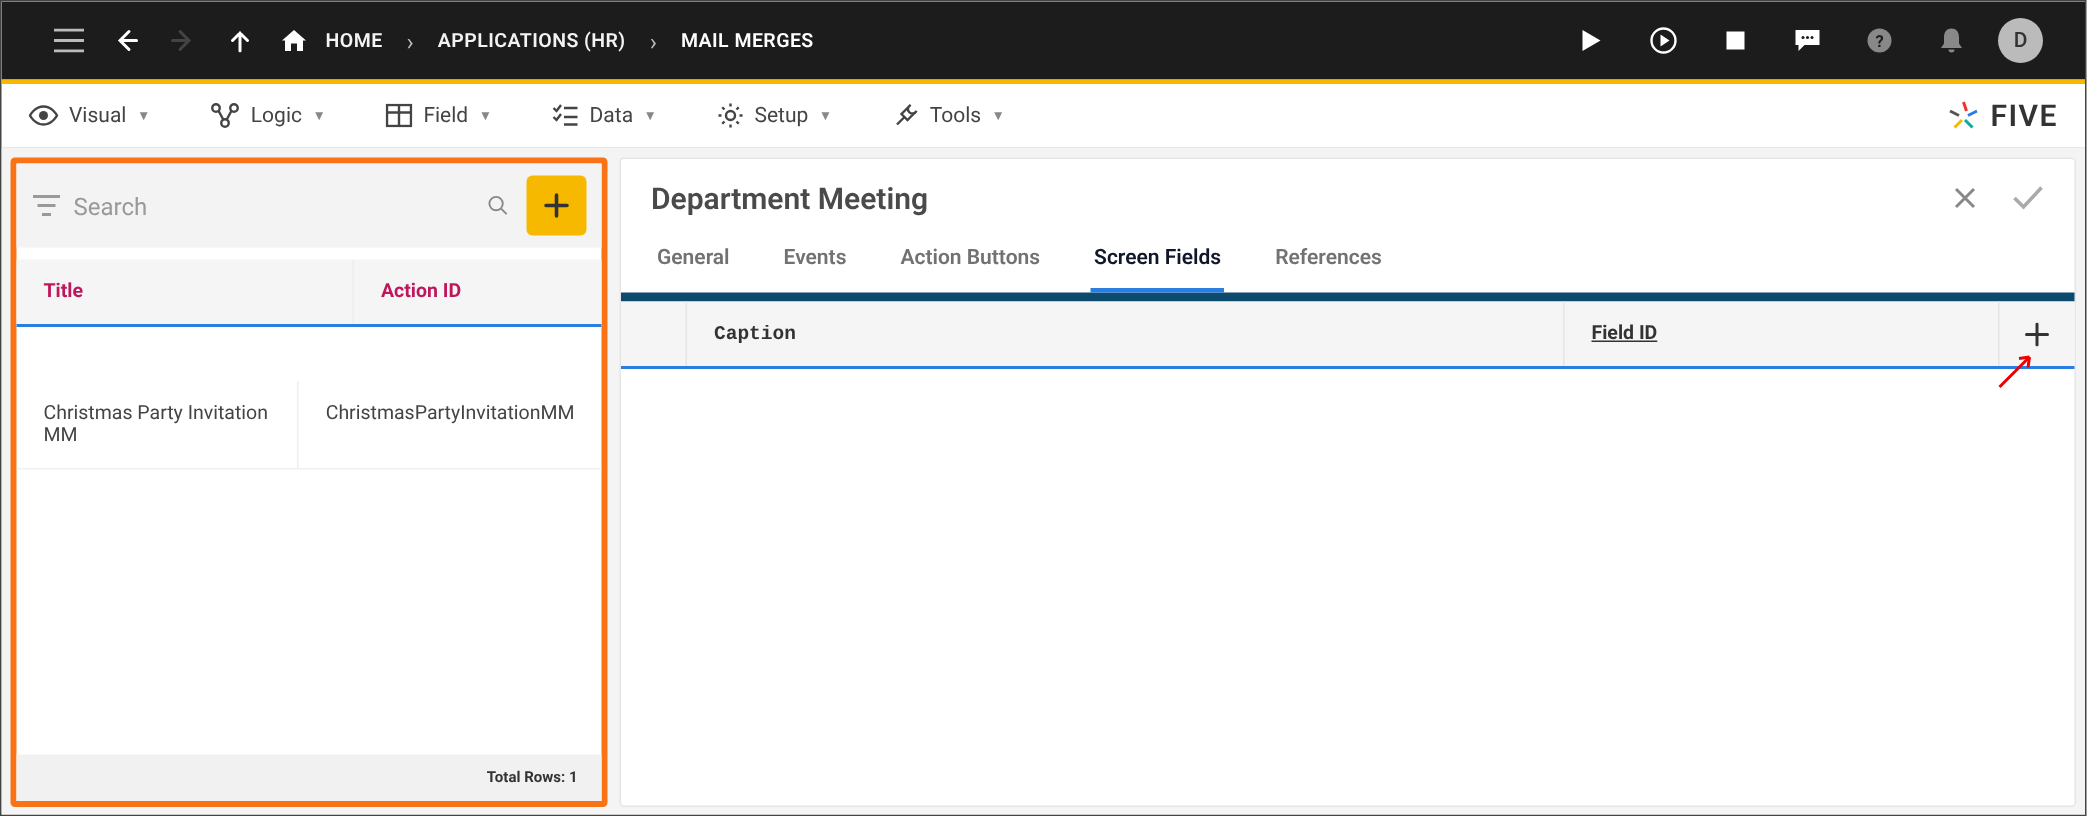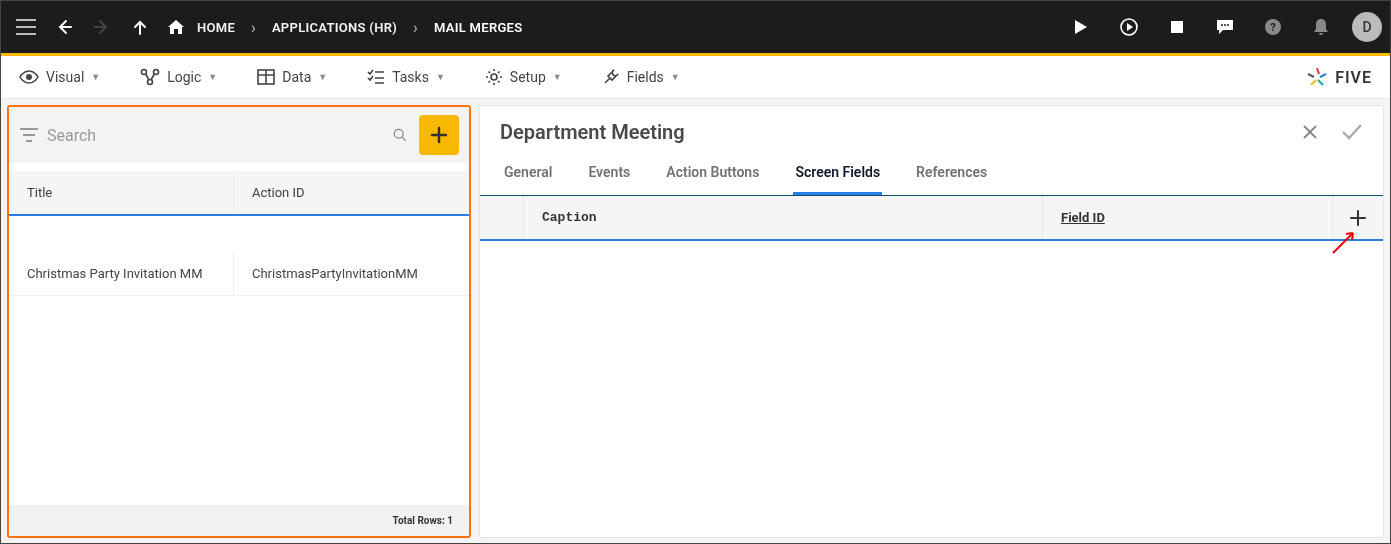--- a/index.html
+++ b/index.html
@@ -1,61 +1,61 @@
 <!DOCTYPE html>
 <html><head>
 <meta charset="utf-8">
 <style>
 * { box-sizing: border-box; margin: 0; padding: 0; font-family: -apple-system, BlinkMacSystemFont, "Segoe UI", Roboto, Arial, sans-serif; }
 body { width: 1391px; height: 544px; background: #fff; border: 1px solid #444; overflow: hidden; }
 
-.topbar { height: 52px; background: #1c1c1c; display: flex; align-items: center; padding: 0 8px; color: #fff; }
+.topbar { height: 52px; background: #1c1c1c; display: flex; align-items: center; padding: 0 28px; color: #fff; }
 .topbar .left { display: flex; align-items: center; gap: 4px; }
 .topbar .icon-btn { width: 34px; height: 34px; display: flex; align-items: center; justify-content: center; cursor: pointer; color: #fff; border-radius: 50%; }
 .topbar .icon-btn.disabled { color: #555; }
 .topbar .home-area { display: flex; align-items: center; margin-left: 6px; }
 .topbar .home-icon { margin-right: 6px; }
 .topbar .crumb { font-size: 13px; font-weight: 600; text-transform: uppercase; padding: 0 6px; letter-spacing: 0.3px; }
 .topbar .crumb-link { opacity: 0.95; cursor: pointer; }
 .topbar .chev { color: #bbb; padding: 0 10px; font-size: 16px; }
 .topbar .right { margin-left: auto; display: flex; align-items: center; gap: 14px; }
 .topbar .avatar { width: 30px; height: 30px; border-radius: 50%; background: #bbb; display: flex; align-items: center; justify-content: center; color: #333; font-weight: 500; font-size: 14px; }
 
 .orange-line { height: 3px; background: #f6b900; }
 
 .menubar { height: 43px; display: flex; align-items: center; padding: 0 18px; gap: 40px; border-bottom: 1px solid #e8e8e8; }
 .menubar .menu-item { display: flex; align-items: center; gap: 7px; font-size: 14px; color: #444; cursor: pointer; }
 .menubar .menu-item .tri { font-size: 9px; color: #888; }
-.menubar .brand { margin-left: auto; font-weight: 600; font-size: 16px; letter-spacing: 1px; color: #333; display:flex; align-items:center; gap:6px; }
+.menubar .brand { margin-left: auto; font-weight: 600; font-size: 20px; letter-spacing: 1px; color: #333; display:flex; align-items:center; gap:6px; }
 
 .workspace { display: flex; height: calc(544px - 52px - 3px - 43px - 1px); background: #f4f4f4; padding: 6px; gap: 8px; }
 
-.left-panel { width: 464px; background: #fff; border: 2px solid #f97316; border-radius: 3px; display: flex; flex-direction: column; }
+.left-panel { width: 398px; background: #fff; border: 4px solid #f97316; border-radius: 3px; display: flex; flex-direction: column; }
 .search-row { display: flex; align-items: center; padding: 8px 10px; gap: 8px; background:#f3f3f3; }
 .search-row .filter-ic { color: #888; }
 .search-row input { border: none; background: transparent; outline: none; font-size: 16px; color: #333; flex: 1; }
 .search-row input::placeholder { color: #999; }
 .search-row .search-ic { color: #888; padding: 4px; }
 .search-row .add-btn { width: 40px; height: 40px; background: #f6b900; border-radius: 4px; display: flex; align-items: center; justify-content: center; cursor: pointer; }
 .grid-head { display: flex; border-bottom: 2px solid #2a7de1; background: #f5f5f5; margin-top:8px; }
-.grid-head .cell { padding: 14px 18px; font-size: 13px; font-weight: 400; color: #404040; }
+.grid-head .cell { padding: 14px 18px; font-size: 13px; font-weight: 700; color: #be185d; }
 .grid-body { flex: 1; overflow: auto; }
 .grid-row { display: flex; border-bottom: 1px solid #f0f0f0; margin-top: 36px; }
 .grid-row .cell { padding: 14px 18px; font-size: 13px; color: #444; }
 .col-title { width: 225px; border-right:1px solid #eee;}
 .col-action { flex: 1; }
 .grid-foot { background: #f1f1f1; padding: 10px 16px; font-size: 10px; font-weight: 700; color: #333; text-align: right; }
 
 .right-panel { flex: 1; background: #fff; border: 1px solid #e5e5e5; border-radius: 3px; display: flex; flex-direction: column; }
 .detail-head { display: flex; align-items: center; padding: 14px 20px 8px; }
 .detail-title { font-size: 20px; font-weight: 600; color: #4a4a4a; }
 .detail-head .actions { margin-left: auto; display: flex; gap: 22px; color: #888; }
 .detail-head .actions .ic { cursor: pointer; }
 
-.tabs { display: flex; gap: 32px; padding: 0 22px; border-bottom: 1px solid #0c4a6e; }
+.tabs { display: flex; gap: 32px; padding: 0 22px; border-bottom: 6px solid #0c4a6e; }
 .tab { padding: 12px 2px; font-size: 14px; font-weight: 600; color: #727272; cursor: pointer; }
 .tab.active { color: #0f172a; border-bottom: 3px solid #2a7de1; }
 
 .subgrid-head { display: flex; background: #f5f5f5; border-bottom: 2px solid #2a7de1; position: relative; }
 .subgrid-head .cell { padding: 14px 18px; font-size: 13px; font-weight: 700; color: #333; }
 .sg-handle { width: 44px; border-right:1px solid #e6e6e6; }
 .sg-caption { flex: 1; border-right:1px solid #e6e6e6;font-family:Liberation Mono, monospace;}
 .sg-field { width: 290px; border-right:1px solid #e6e6e6;text-decoration:underline;}
 .sg-add { width: 50px; display:flex; align-items:center; justify-content:center; cursor:pointer; }
 .red-arrow { position: absolute; right: 24px; top: 33px; pointer-events: none; }
@@ -157,43 +157,43 @@
         <path d="M5.5 5.5 L9 12 M14.5 5.5 L11 12" stroke="#444" stroke-width="1.6"></path>
       </svg>
     <span>Logic</span>
     <span class="tri">▼</span>
   </div>
   <div class="menu-item">
     <svg width="18" height="16" viewBox="0 0 18 16">
         <rect x="1" y="1" width="16" height="14" fill="none" stroke="#444" stroke-width="1.6"></rect>
         <path d="M1 6 H17 M9 1 V15" stroke="#444" stroke-width="1.6"></path>
       </svg>
-    <span>Data</span>
+    <span>Field</span>
     <span class="tri">▼</span>
   </div>
   <div class="menu-item">
     <svg width="18" height="16" viewBox="0 0 18 16">
         <path d="M1 3 L3 5 L6 1 M8 3 H17 M1 9 L3 11 L6 7 M8 9 H17 M8 14 H17" stroke="#444" stroke-width="1.6" fill="none"></path>
       </svg>
-    <span>Tasks</span>
+    <span>Data</span>
     <span class="tri">▼</span>
   </div>
   <div class="menu-item">
     <svg width="18" height="18" viewBox="0 0 18 18">
         <circle cx="9" cy="9" r="3" fill="none" stroke="#444" stroke-width="1.6"></circle>
         <path d="M9 1 V3 M9 15 V17 M1 9 H3 M15 9 H17 M3.5 3.5 L5 5 M13 13 L14.5 14.5 M14.5 3.5 L13 5 M5 13 L3.5 14.5" stroke="#444" stroke-width="1.6"></path>
       </svg>
     <span>Setup</span>
     <span class="tri">▼</span>
   </div>
   <div class="menu-item">
     <svg width="18" height="18" viewBox="0 0 18 18">
         <path d="M3 15 L8 10 M12 2 A3 3 0 1 0 16 6 L10 12 L6 8 Z" stroke="#444" stroke-width="1.6" fill="none"></path>
       </svg>
-    <span>Fields</span>
+    <span>Tools</span>
     <span class="tri">▼</span>
   </div>
   <div class="brand">
     <svg width="24" height="24" viewBox="0 0 24 24">
       <path d="M12 3 L14 9" stroke="#e33" stroke-width="2"></path>
         <path d="M21 9 L15 12" stroke="#2a7de1" stroke-width="2"></path>
         <path d="M18 20 L13 15" stroke="#1a9" stroke-width="2"></path>
         <path d="M6 20 L11 15" stroke="#f6b900" stroke-width="2"></path>
         <path d="M3 9 L9 12" stroke="#555" stroke-width="2"></path>
     </svg>

